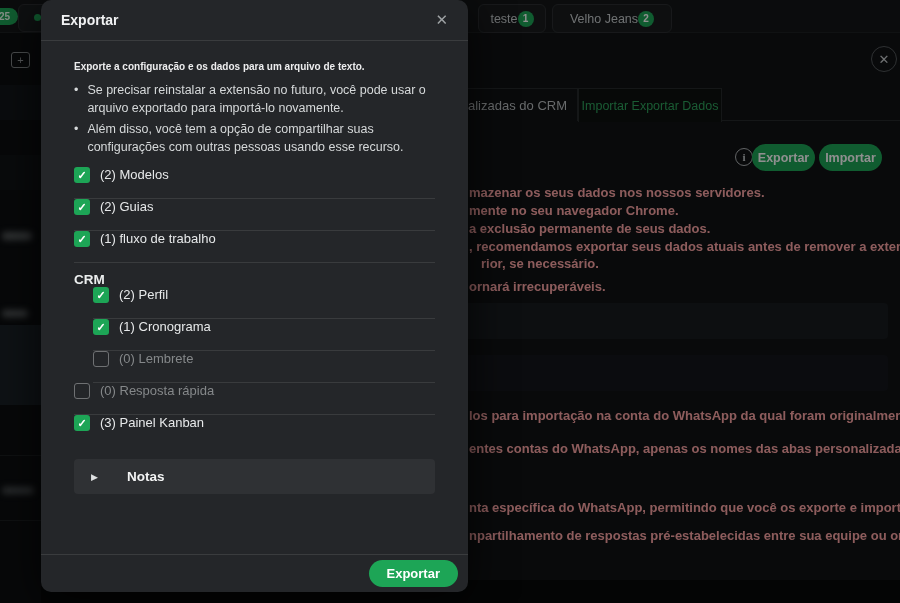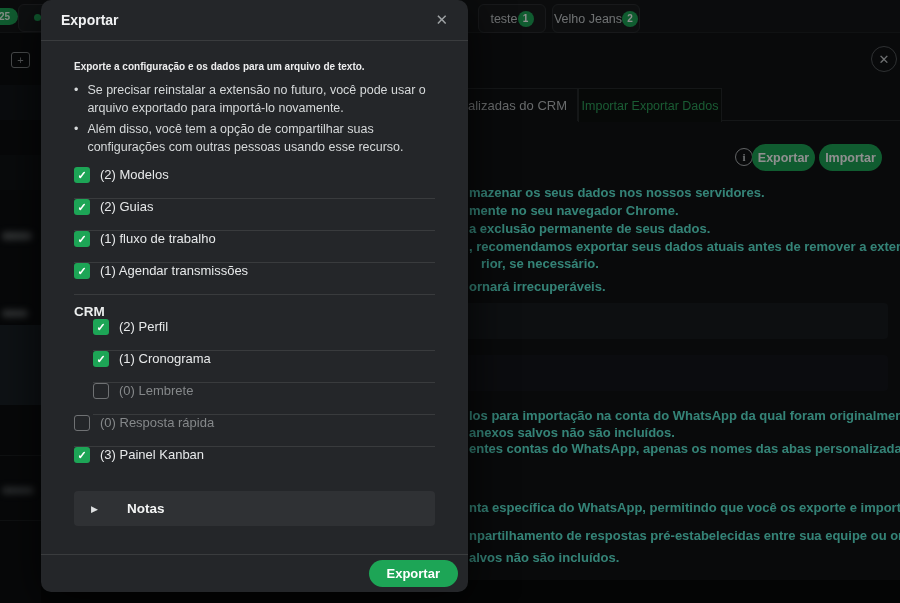--- a/index.html
+++ b/index.html
@@ -8,42 +8,42 @@
 
   
   .bg { position:absolute; inset:0; }
   .topstrip { position:absolute; left:0; top:0; width:900px; height:33px; background:#141618; border-bottom:1px solid #1e2123; }
   .badge-pill { position:absolute; left:-9px; top:8px; height:17px; padding:0 8px; border-radius:9px; background:#1da556; color:#eafff0; font-size:10px; font-weight:bold; display:flex; align-items:center; justify-content:center; }
   .tabfrag { position:absolute; left:18px; top:4px; width:60px; height:28px; background:#1a1d1f; border:1px solid #2b2e30; border-radius:6px; }
   .greendot { position:absolute; left:34px; top:14px; width:7px; height:7px; border-radius:50%; background:#1da556; }
   .bgtab { position:absolute; top:4px; height:29px; background:#191c1e; border:1px solid #2b2e30; border-radius:6px; display:flex; align-items:center; justify-content:center; gap:0; color:#c6cacc; font-size:12.5px; }
   .bgtab .count { width:16px; height:16px; border-radius:50%; background:#1da556; color:#fff; font-size:10px; font-weight:bold; display:flex; align-items:center; justify-content:center; }
   .tab-teste { left:478px; width:68px; }
-  .tab-velho { left:552px; width:88px; }
+  .tab-velho { left:552px; width:120px; }
 
   .sidebar { position:absolute; left:0; top:33px; width:41px; height:570px; background:#0d0f11; }
   .addtab-icon { position:absolute; left:11px; top:19px; width:19px; height:16px; border:1.5px solid #85898b; border-radius:3px; color:#9a9ea0; font-size:11px; display:flex; align-items:center; justify-content:center; line-height:1; }
   .srow-a { position:absolute; left:0; top:52px; width:41px; height:35px; background:#13161a; }
   .srow-b { position:absolute; left:0; top:122px; width:41px; height:35px; background:#111417; }
   .sel-block { position:absolute; left:0; top:292px; width:41px; height:80px; background:#1a2026; }
   .sblur { position:absolute; background:#585c5e; border-radius:4px; filter:blur(3px); }
   .sline { position:absolute; left:0; width:41px; height:1px; background:#1c1f21; }
 
   .panel { position:absolute; left:41px; top:33px; width:859px; height:547px; background:#101214; }
   .close-circle { position:absolute; left:871px; top:46px; width:26px; height:26px; border:1.5px solid #53575a; border-radius:50%; color:#c7cacc; font-size:13px; display:flex; align-items:center; justify-content:center; }
   .bgtabbar { position:absolute; left:41px; top:88px; width:859px; height:33px; border-bottom:1px solid #26292b; }
   .crmtab { position:absolute; left:420px; top:88px; width:158px; height:33px; background:#101214; border:1px solid #26292b; border-bottom:none; display:flex; align-items:center; justify-content:flex-end; padding-right:10px; color:#b9bdbf; font-size:13px; white-space:nowrap; overflow:hidden; }
   .impexptab { position:absolute; left:578px; top:88px; width:144px; height:34px; background:#0e100f; border:1px solid #26292b; border-bottom:none; display:flex; align-items:center; justify-content:center; color:#2ea35c; font-size:12.5px; white-space:nowrap; }
 
   .info-circle { position:absolute; left:735px; top:148px; width:18px; height:18px; border:1.5px solid #aeb2b4; border-radius:50%; color:#c6cacc; font-size:11px; font-weight:bold; display:flex; align-items:center; justify-content:center; font-family:"Liberation Serif", serif; }
   .bgbtn { position:absolute; top:144px; height:27px; border-radius:14px; background:#1da556; color:#fff; font-size:12.5px; font-weight:bold; display:flex; align-items:center; justify-content:center; border:none; }
   .bgbtn.exp { left:752px; width:63px; }
   .bgbtn.imp { left:819px; width:63px; }
 
-  .bgline { position:absolute; left:469px; color:#5eead4; font-size:13px; font-weight:600; white-space:nowrap; }
+  .bgline { position:absolute; left:469px; color:#fca5a5; font-size:13px; font-weight:600; white-space:nowrap; }
   .band { position:absolute; left:450px; width:438px; height:36px; border-radius:4px; }
   .band1 { top:303px; background:#181b1f; }
   .band2 { top:355px; background:#14171b; }
 
   
   .overlay { position:absolute; inset:0; background:rgba(0,0,0,0.44); }
 
   
   .modal { position:absolute; left:41px; top:0; width:427px; height:592px; background:#242629; border-radius:10px; box-shadow:0 10px 45px rgba(0,0,0,0.75); overflow:hidden; }
   .m-header { height:41px; display:flex; align-items:center; justify-content:space-between; padding:0 20px; border-bottom:1px solid #3a3c3e; }
@@ -120,26 +120,24 @@
   <div class="bgline" style="top:221px;">a exclusão permanente de seus dados.</div>
   <div class="bgline" style="top:203px;">mente no seu navegador Chrome.</div>
   <div class="bgline" style="top:239px;">, recomendamos exportar seus dados atuais antes de remover a extensão.</div>
   <div class="bgline" style="top:256px;padding-left:12px;">rior, se necessário.</div>
   <div class="bgline" style="top:279px;">ornará irrecuperáveis.</div>
 
   <div class="band band1"></div>
   <div class="band band2"></div>
 
   <div class="bgline" style="top:408px;">los para importação na conta do WhatsApp da qual foram originalmente exportados.</div>
-  <div class="bgline" style="top:425px;">anexos salvos não são incluídos.</div>
   <div class="bgline" style="top:441px;">entes contas do WhatsApp, apenas os nomes das abas personalizadas serão</div>
 
   <div class="bgline" style="top:500px;">nta específica do WhatsApp, permitindo que você os exporte e importe facilmente em</div>
   <div class="bgline" style="top:528px;">npartilhamento de respostas pré-estabelecidas entre sua equipe ou organização.</div>
-  <div class="bgline" style="top:550px;">alvos não são incluídos.</div>
 </div>
 
 <div class="overlay"></div>
 
 <div class="modal">
   <div class="m-header">
     <span class="m-title">Exportar</span>
     <span class="m-close">✕</span>
   </div>
 
@@ -162,24 +160,20 @@
         <span class="cb-label">(2) Modelos</span>
       </div>
       <div class="cb-row">
         <span class="cb checked"></span>
         <span class="cb-label">(2) Guias</span>
       </div>
       <div class="cb-row">
         <span class="cb checked"></span>
         <span class="cb-label">(1) fluxo de trabalho</span>
       </div>
-      <div class="cb-row">
-        <span class="cb checked"></span>
-        <span class="cb-label">(1) Agendar transmissões</span>
-      </div>
 
       <div class="crm-label">CRM</div>
 
       <div class="cb-row indent">
         <span class="cb checked"></span>
         <span class="cb-label">(2) Perfil</span>
       </div>
       <div class="cb-row indent">
         <span class="cb checked"></span>
         <span class="cb-label">(1) Cronograma</span>

